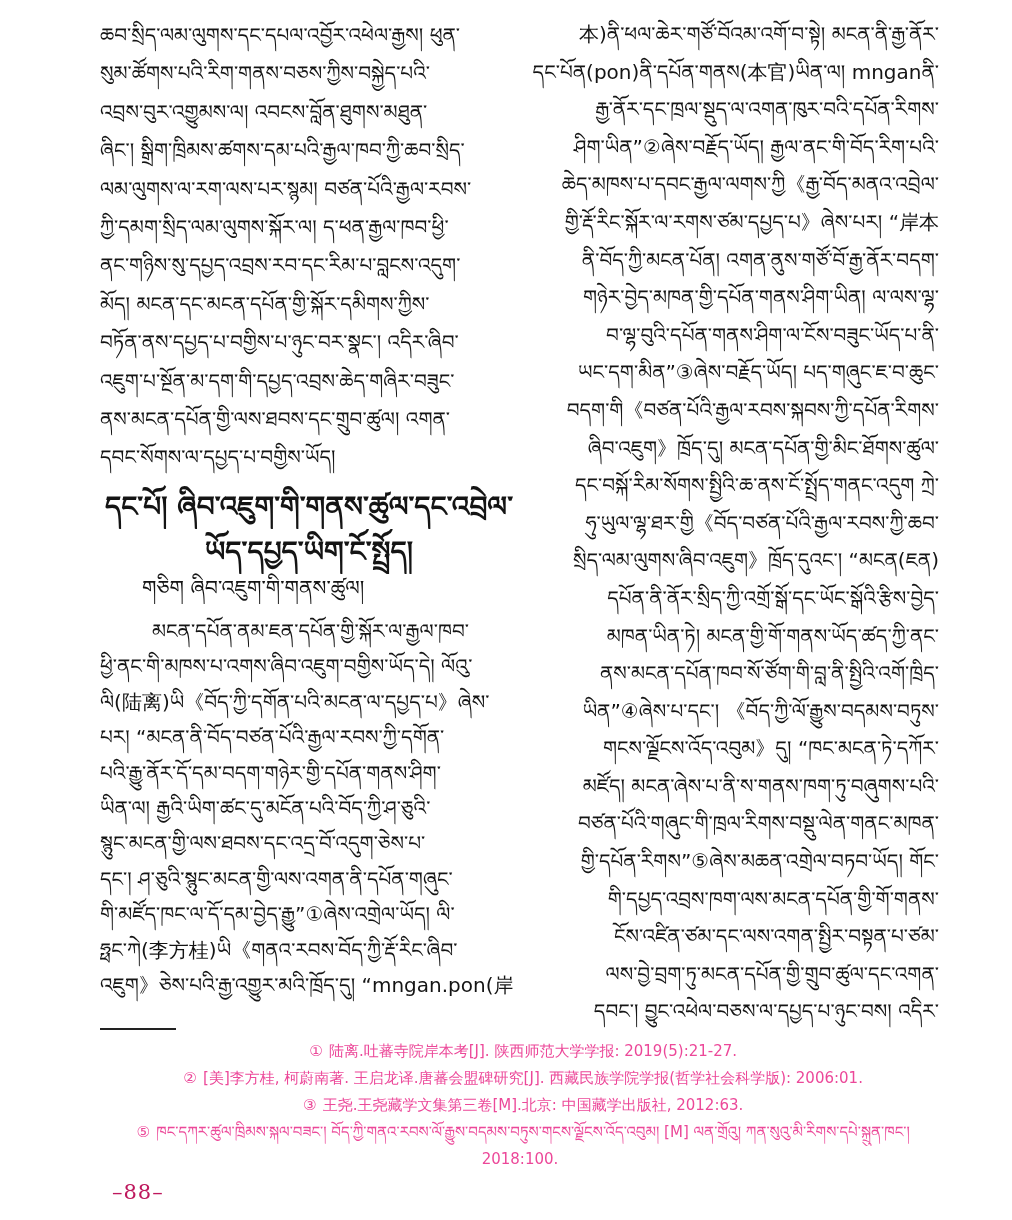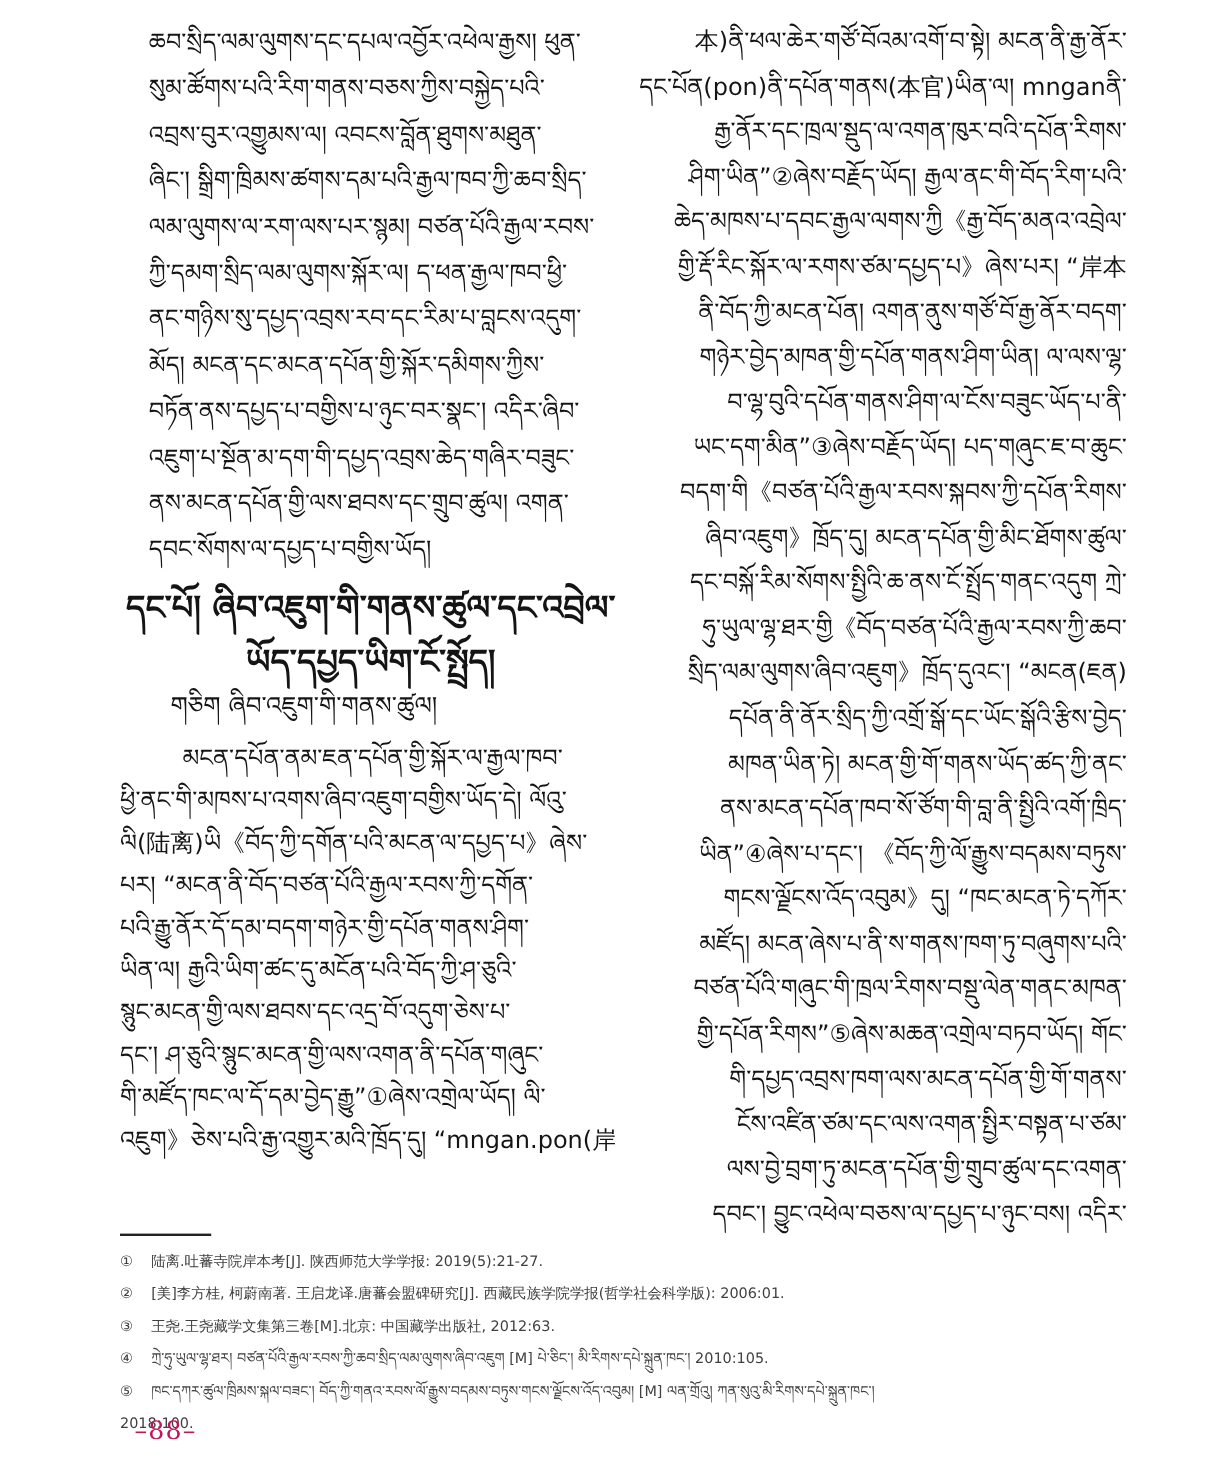--- a/index.html
+++ b/index.html
@@ -2,21 +2,21 @@
 <html><head>
 <meta charset="utf-8">
 <style>
   html,body{margin:0;padding:0;}
   body{
     width:1012px;height:1220px;background:#ffffff;position:relative;
     font-family:"DejaVu Sans","Liberation Sans",sans-serif;color:#141414;
     overflow:hidden;
   }
   .col{position:absolute;width:418px;}
-  .col-left{left:100px;top:16px;margin-left:24px;}
+  .col-left{left:100px;top:16px;}
   .col-right{left:521px;top:16px;text-align:right;}
   .tline{
     font-size:20px;line-height:38.4px;height:38.4px;
     white-space:nowrap;overflow:hidden;
   }
   .tline-p2{line-height:35.4px;height:35.4px;}
   .heading{
     position:absolute;left:100px;top:484px;width:418px;text-align:center;
     font-weight:bold;font-size:28px;line-height:45px;
   }
@@ -27,21 +27,21 @@
     white-space:nowrap;overflow:hidden;
   }
   .para2{position:absolute;left:100px;top:614px;width:418px;}
   .indent{ text-indent:52px; }
   .fnrule{
     position:absolute;left:100px;top:1028px;width:76px;height:0;
     border-top:2.5px solid #222;
   }
   .footnotes{
     position:absolute;left:100px;top:1038px;width:840px;
-    font-size:12px;color:#404040;
+    font-size:15px;color:#ec4899;text-align:center;
   }
   .fnrow{line-height:27px;min-height:27px;white-space:nowrap;overflow:hidden;}
   .fnmarker{display:inline-block;width:26px;}
   .fncont{line-height:27px;white-space:nowrap;overflow:hidden;}
   .pagenum{
     position:absolute;left:112px;top:1180px;
     font-family:"DejaVu Serif","Liberation Serif",serif;
     font-size:21px;color:#be185d;letter-spacing:1px;
   }
 </style>
@@ -73,20 +73,21 @@
 <div class="para2">
   <div class="tline tline-p2 indent">མངན་དཔོན་ནམ་ཇན་དཔོན་གྱི་སྐོར་ལ་རྒྱལ་ཁབ་</div>
   <div class="tline tline-p2">ཕྱི་ནང་གི་མཁས་པ་འགས་ཞིབ་འཇུག་བགྱིས་ཡོད་དེ། ལོའུ་</div>
   <div class="tline tline-p2">ལི(陆离)ཡི《བོད་ཀྱི་དགོན་པའི་མངན་ལ་དཔྱད་པ》ཞེས་</div>
   <div class="tline tline-p2">པར། “མངན་ནི་བོད་བཙན་པོའི་རྒྱལ་རབས་ཀྱི་དགོན་</div>
   <div class="tline tline-p2">པའི་རྒྱུ་ནོར་དོ་དམ་བདག་གཉེར་གྱི་དཔོན་གནས་ཤིག་</div>
   <div class="tline tline-p2">ཡིན་ལ། རྒྱའི་ཡིག་ཚང་དུ་མངོན་པའི་བོད་ཀྱི་ཤ་ཅུའི་</div>
   <div class="tline tline-p2">སྙུང་མངན་གྱི་ལས་ཐབས་དང་འདྲ་བོ་འདུག་ཅེས་པ་</div>
   <div class="tline tline-p2">དང་། ཤ་ཅུའི་སྙུང་མངན་གྱི་ལས་འགན་ནི་དཔོན་གཞུང་</div>
   <div class="tline tline-p2">གི་མཛོད་ཁང་ལ་དོ་དམ་བྱེད་རྒྱུ”①ཞེས་འགྲེལ་ཡོད། ལི་</div>
+  <div class="tline tline-p2">ཧྥང་ཀེ(李方桂)ཡི《གནའ་རབས་བོད་ཀྱི་རྡོ་རིང་ཞིབ་</div>
   <div class="tline tline-p2">འཇུག》ཅེས་པའི་རྒྱ་འགྱུར་མའི་ཁྲོད་དུ། “mngan.pon(岸</div>
 </div>
 
 <div class="col col-right">
   <div class="tline" style="line-height:37.6px;height:37.6px">本)ནི་ཕལ་ཆེར་གཙོ་བོའམ་འགོ་བ་སྟེ། མངན་ནི་རྒྱ་ནོར་</div>
   <div class="tline" style="line-height:37.6px;height:37.6px">དང་པོན(pon)ནི་དཔོན་གནས(本官)ཡིན་ལ། mnganནི་</div>
   <div class="tline" style="line-height:37.6px;height:37.6px">རྒྱ་ནོར་དང་ཁྲལ་སྡུད་ལ་འགན་ཁུར་བའི་དཔོན་རིགས་</div>
   <div class="tline" style="line-height:37.6px;height:37.6px">ཤིག་ཡིན”②ཞེས་བརྗོད་ཡོད། རྒྱལ་ནང་གི་བོད་རིག་པའི་</div>
   <div class="tline" style="line-height:37.6px;height:37.6px">ཆེད་མཁས་པ་དབང་རྒྱལ་ལགས་ཀྱི《རྒྱ་བོད་མནའ་འབྲེལ་</div>
   <div class="tline" style="line-height:37.6px;height:37.6px">གྱི་རྡོ་རིང་སྐོར་ལ་རགས་ཙམ་དཔྱད་པ》ཞེས་པར། “岸本</div>
@@ -119,21 +120,18 @@
   <div class="fnrow">
     <span class="fnmarker">①</span><span>陆离.吐蕃寺院岸本考[J]. 陕西师范大学学报: 2019(5):21-27.</span>
   </div>
   <div class="fnrow">
     <span class="fnmarker">②</span><span>[美]李方桂, 柯蔚南著. 王启龙译.唐蕃会盟碑研究[J]. 西藏民族学院学报(哲学社会科学版): 2006:01.</span>
   </div>
   <div class="fnrow">
     <span class="fnmarker">③</span><span>王尧.王尧藏学文集第三卷[M].北京: 中国藏学出版社, 2012:63.</span>
   </div>
   <div class="fnrow">
-    <span class="fnmarker">④</span><span>ཀྲེ་ཧུ་ཡུལ་ལྷ་ཐར། བཙན་པོའི་རྒྱལ་རབས་ཀྱི་ཆབ་སྲིད་ལམ་ལུགས་ཞིབ་འཇུག [M] པེ་ཅིང་། མི་རིགས་དཔེ་སྐྲུན་ཁང་། 2010:105.</span>
-  </div>
-  <div class="fnrow">
     <span class="fnmarker">⑤</span><span>ཁང་དཀར་ཚུལ་ཁྲིམས་སྐལ་བཟང་། བོད་ཀྱི་གནའ་རབས་ལོ་རྒྱུས་བདམས་བཏུས་གངས་ལྗོངས་འོད་འབུམ། [M] ལན་གྲོའུ། ཀན་སུའུ་མི་རིགས་དཔེ་སྐྲུན་ཁང་།</span>
   </div>
   <div class="fncont">2018:100.</div>
 </div>
 
 <div class="pagenum">–88–</div>
 
 </body></html>

